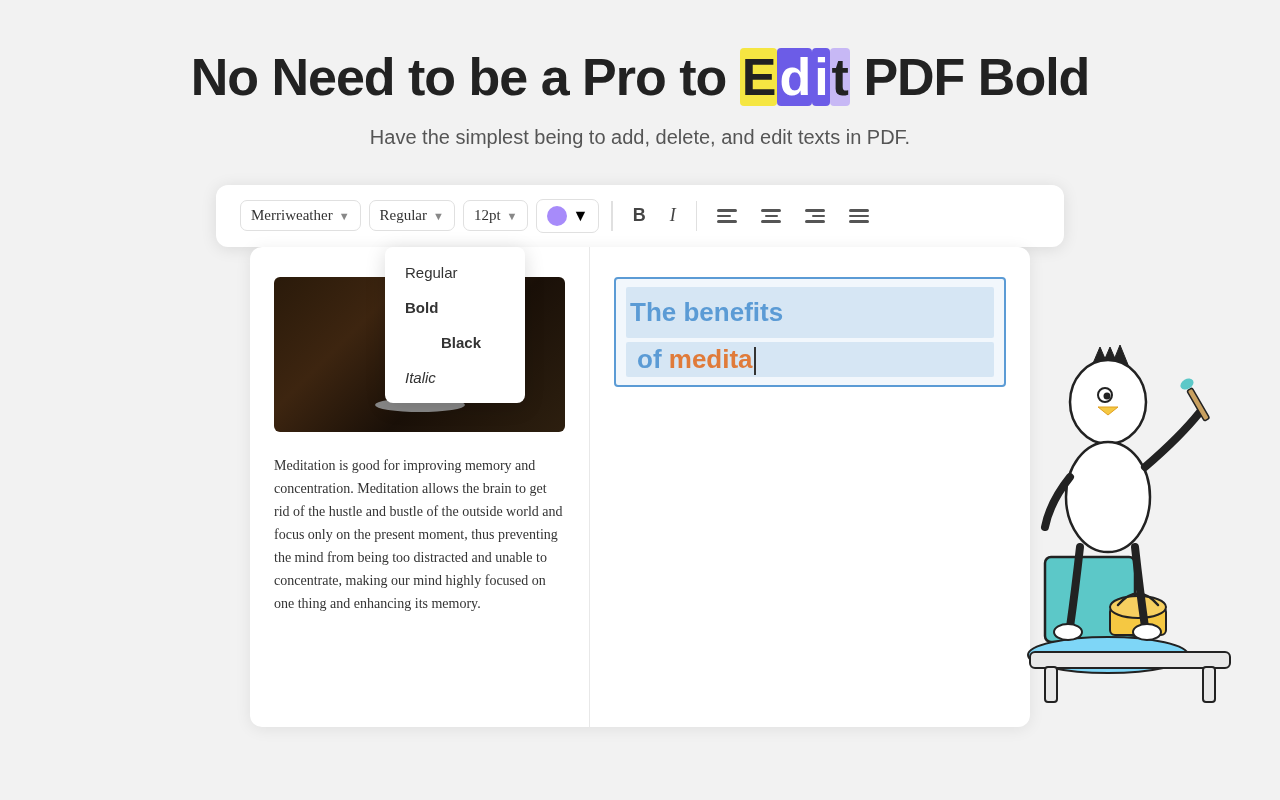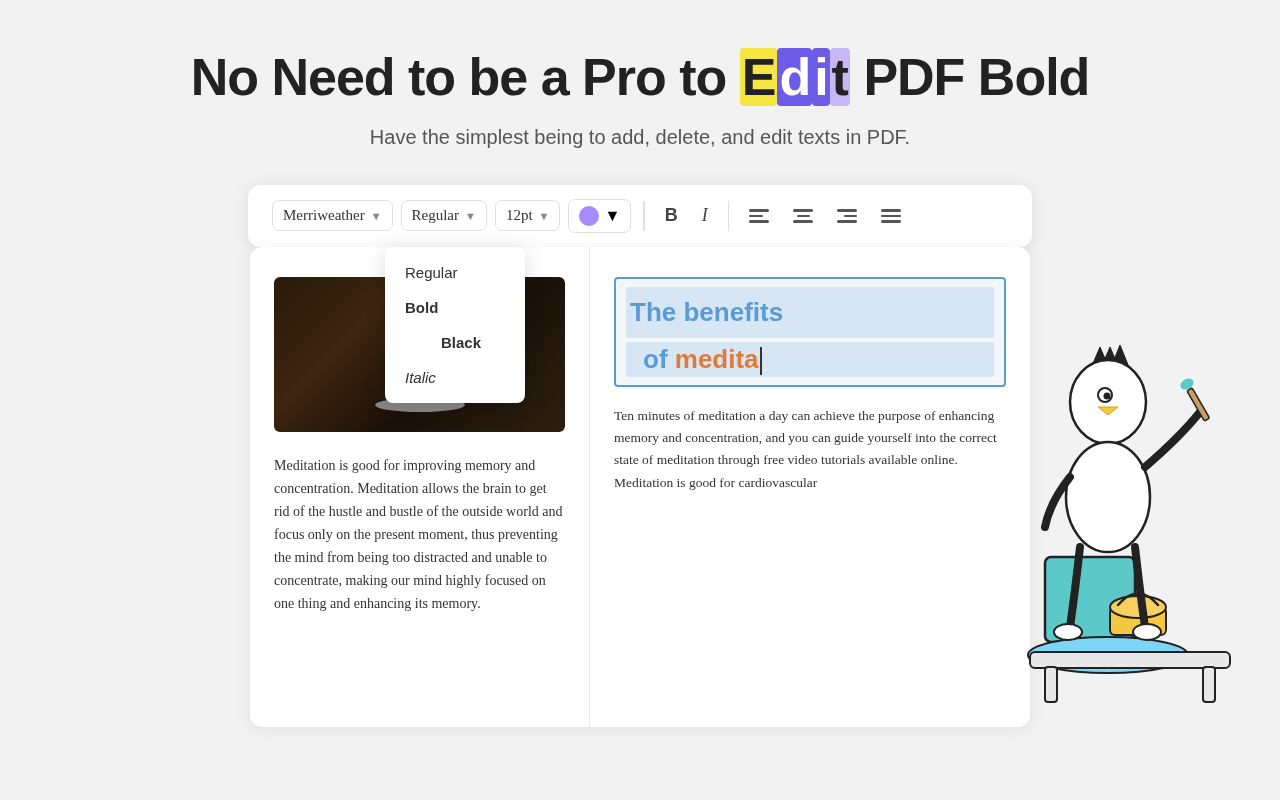--- a/index.html
+++ b/index.html
@@ -63,21 +63,21 @@
     .sub-title {
       margin-top: 18px;
       font-size: 20px;
       color: #555;
       font-family: 'Arial', sans-serif;
       font-weight: 400;
     }
 
     .toolbar-wrapper {
       margin-top: 36px;
-      width: 784px;
+      width: 848px;
       background: #fff;
       border-radius: 12px;
       box-shadow: 0 2px 16px rgba(0,0,0,0.10);
       padding: 0 24px;
       height: 62px;
       display: flex;
       align-items: center;
       gap: 8px;
     }
 
@@ -283,21 +283,21 @@
       border-radius: 2px;
       margin-bottom: 4px;
     }
 
     .heading-line2 {
       font-size: 26px;
       font-weight: 700;
       font-family: 'Arial', sans-serif;
       background: rgba(91, 155, 213, 0.18);
       display: block;
-      padding: 2px 17px;
+      padding: 2px 11px;
       border-radius: 2px;
     }
 
     .heading-line2 .text-blue {
       color: #5b9bd5;
     }
 
     .heading-line2 .text-orange {
       color: #e07b3a;
     }
@@ -414,21 +414,20 @@
       <p class="page-text">Meditation is good for improving memory and concentration. Meditation allows the brain to get rid of the hustle and bustle of the outside world and focus only on the present moment, thus preventing the mind from being too distracted and unable to concentrate, making our mind highly focused on one thing and enhancing its memory.</p>
     </div>
 
     <div class="page-right">
       <div class="heading-selected">
         <span class="heading-line1">The benefits</span>
         <span class="heading-line2">
           <span class="text-blue">of </span><span class="text-orange">medita</span><span class="cursor-blink"></span>
         </span>
       </div>
-      <p class="body-text">Ten minutes of meditation a day can achieve the purpose of enhancing memory and concentration, and you can guide yourself into the correct state of meditation through free video tutorials available online. Meditation is good for cardiovascular</p>
     </div>
   </div>
 
   <div class="dropdown-menu">
     <div class="dropdown-item">Regular</div>
     <div class="dropdown-item bold-item">Bold</div>
     <div class="dropdown-item black-item">Black</div>
     <div class="dropdown-item italic-item">Italic</div>
   </div>
 

